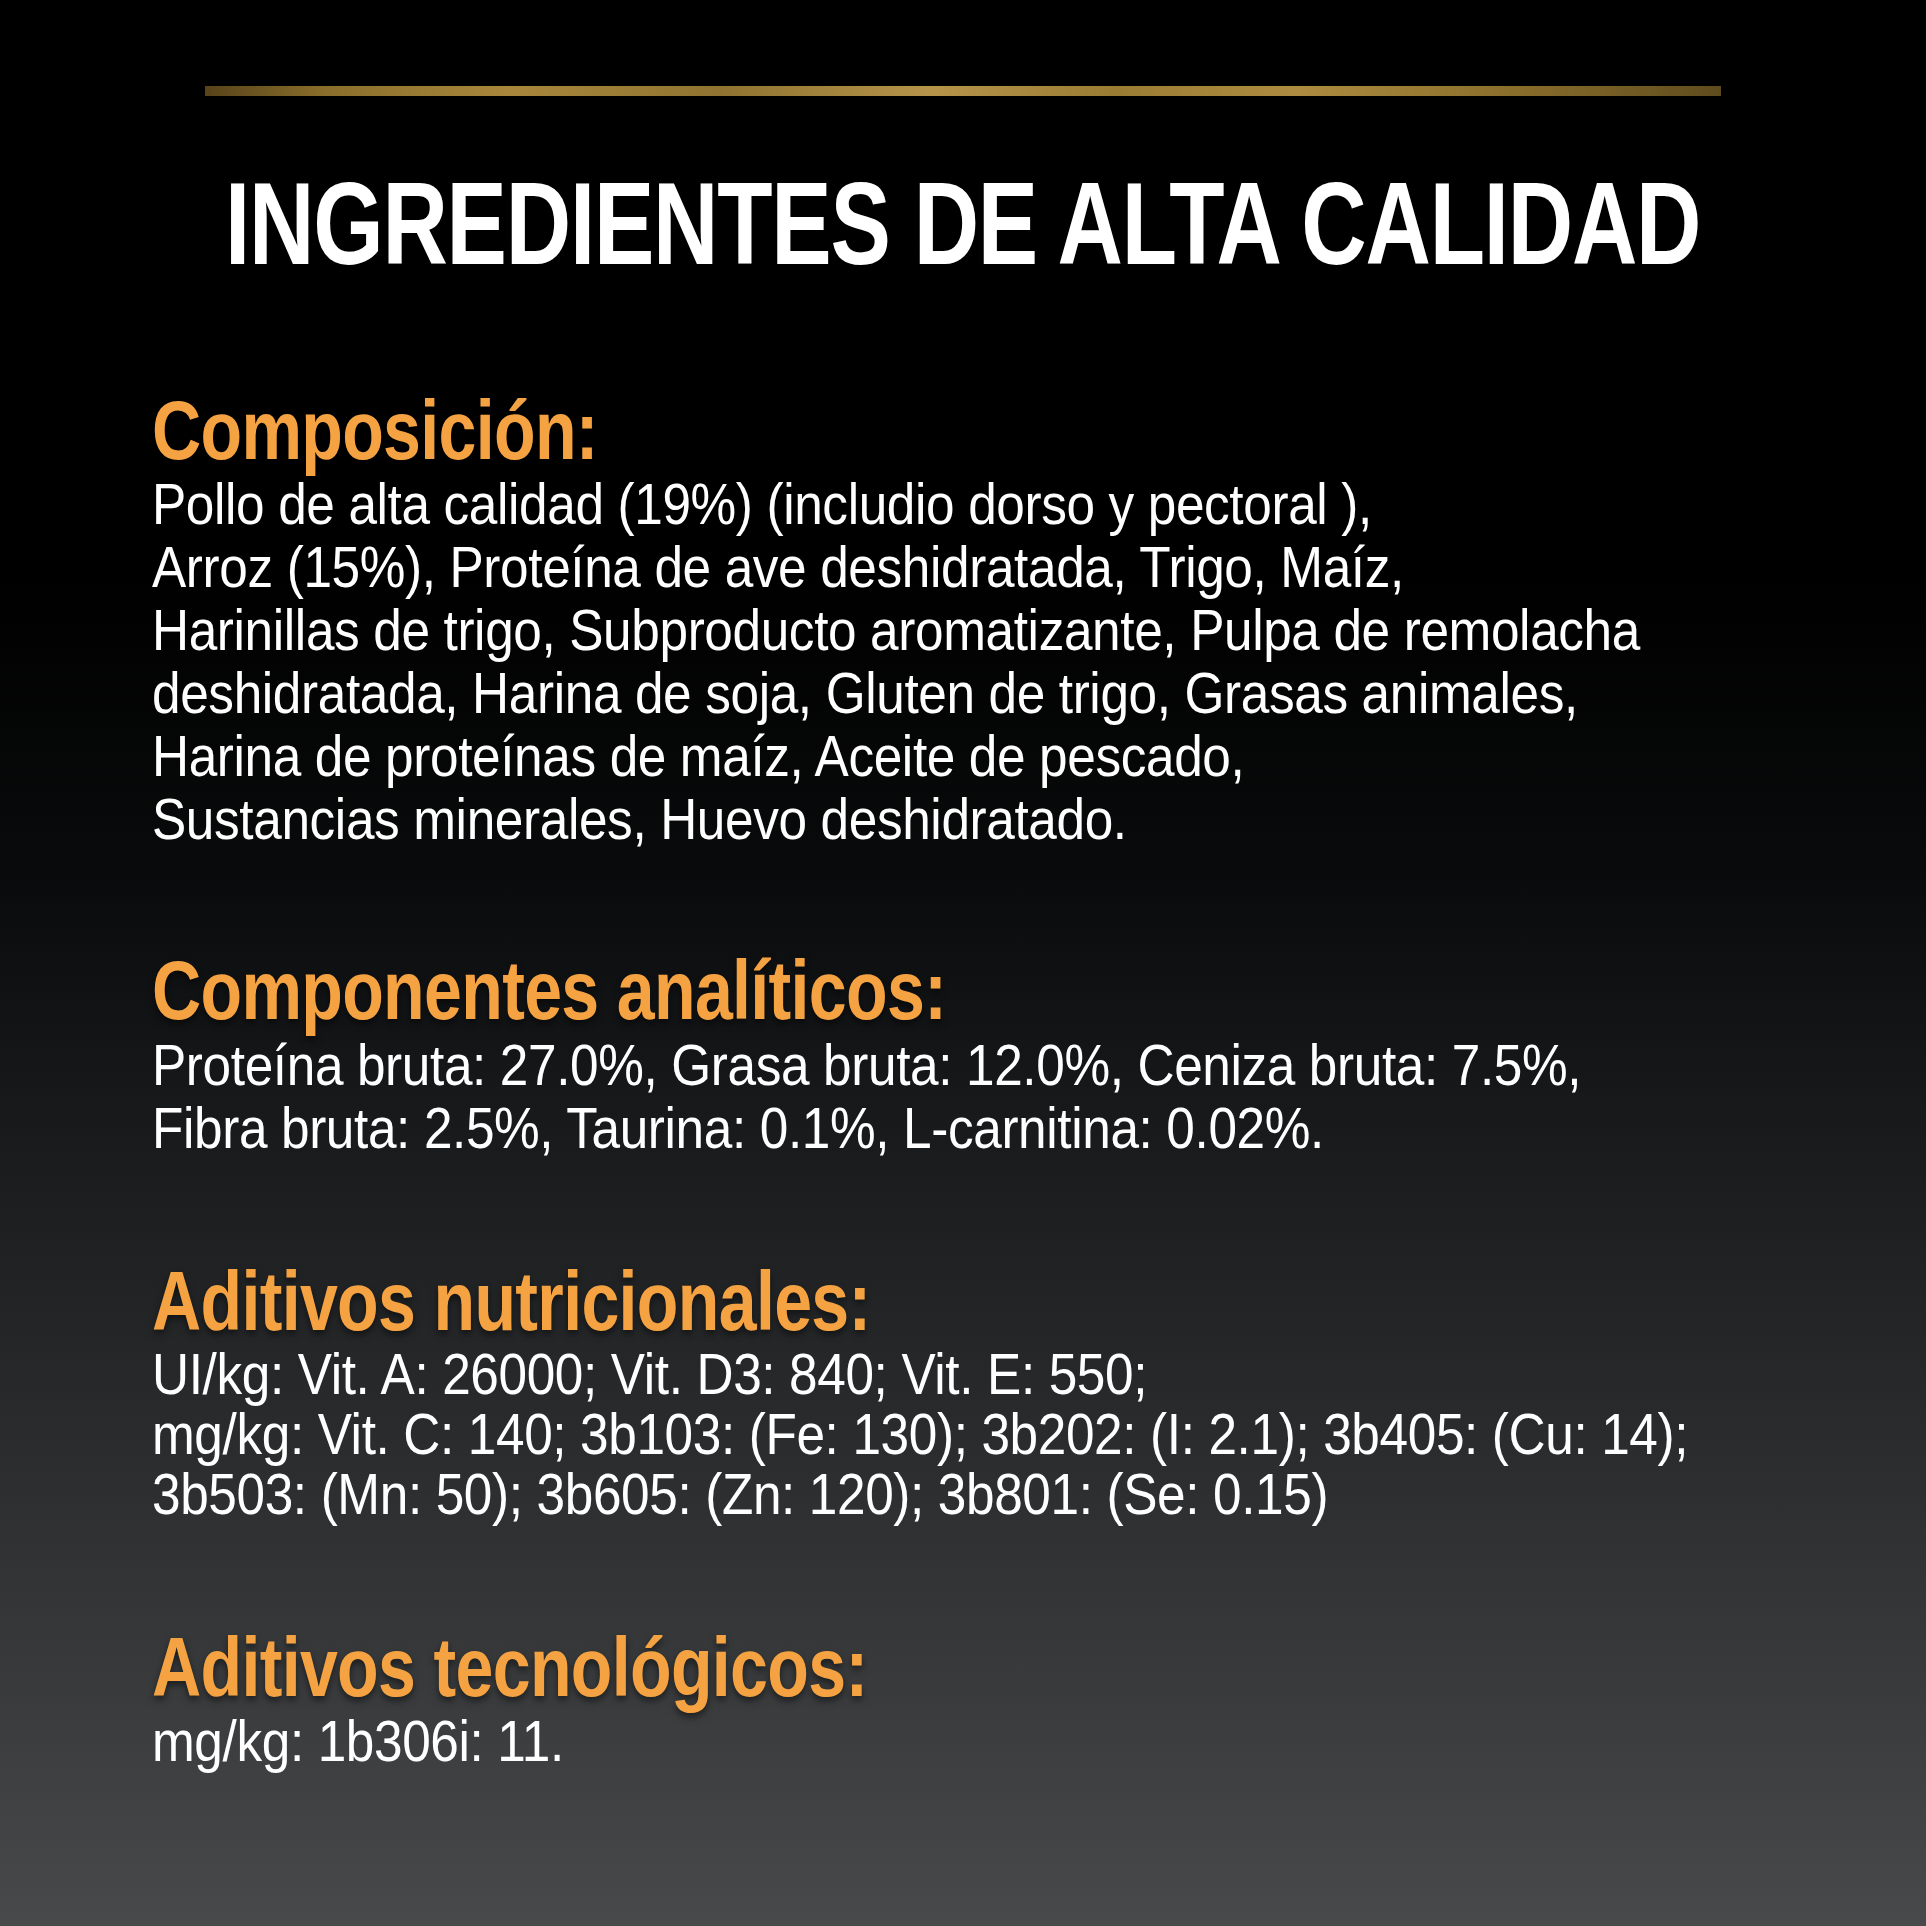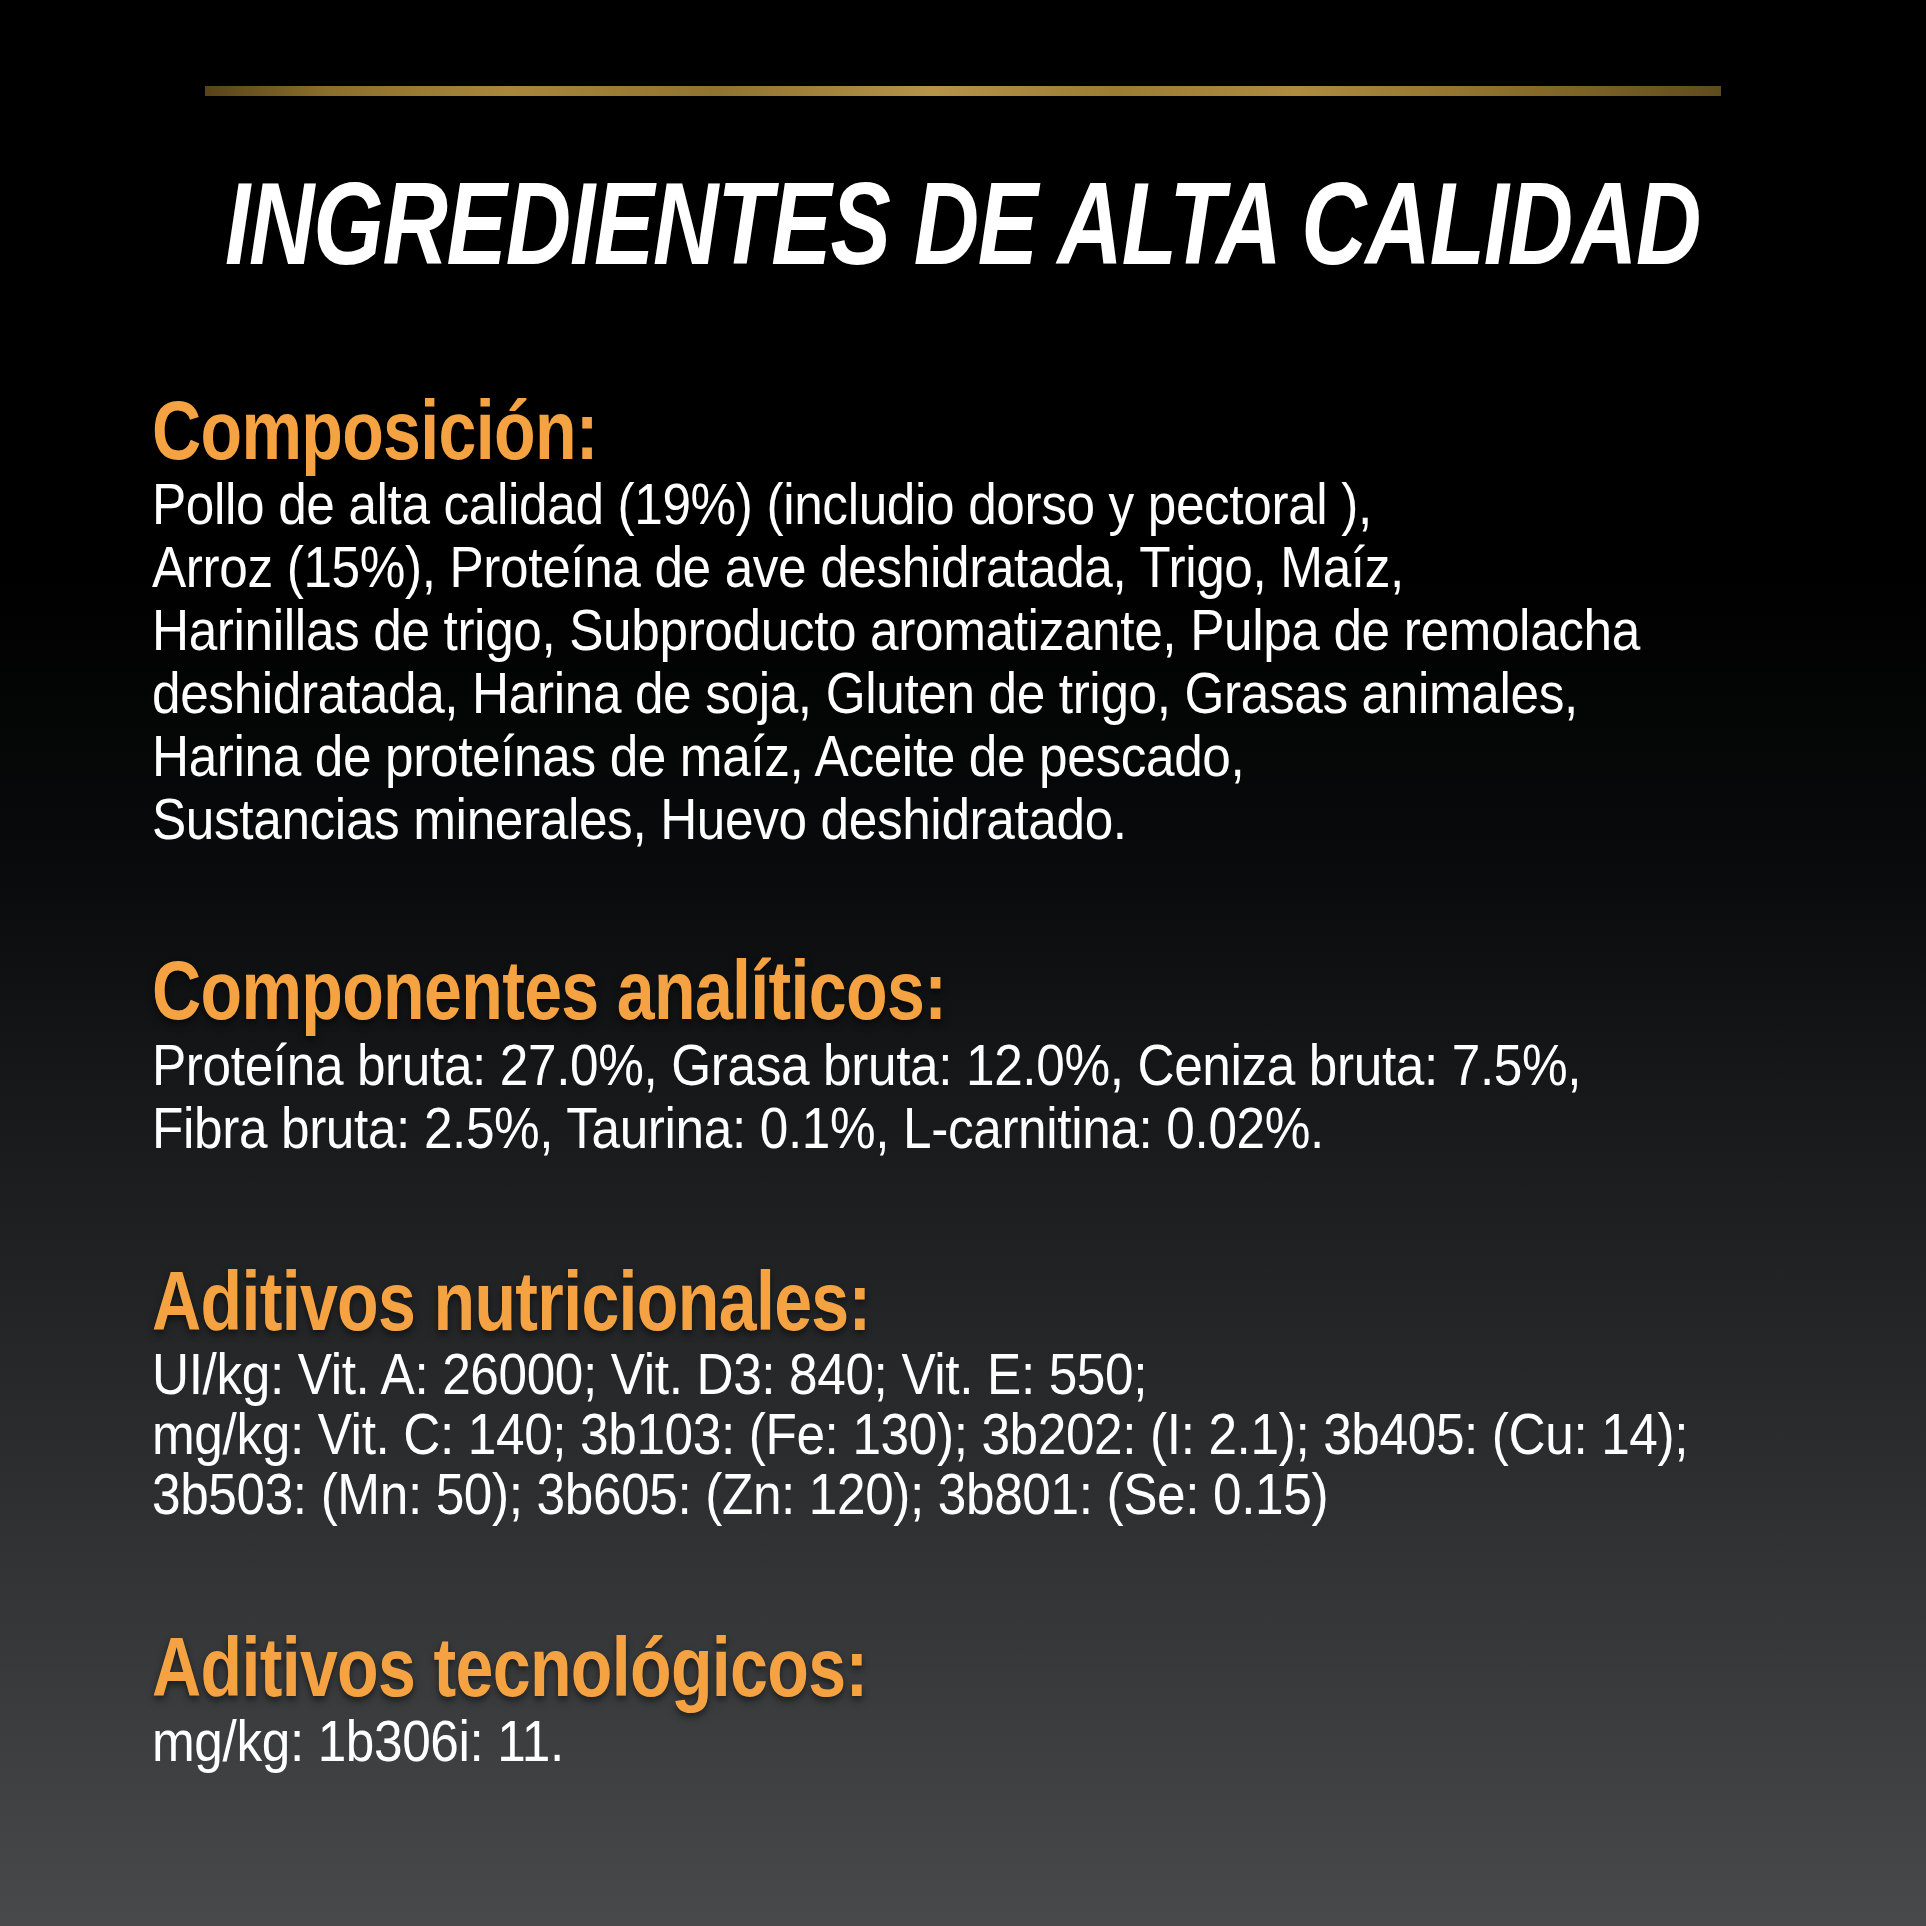--- a/index.html
+++ b/index.html
@@ -21,21 +21,20 @@
     background:linear-gradient(90deg,
       #57431a 0%, #8a6e2b 8%, #a8873c 20%, #8f7330 34%,
       #b5944a 48%, #9a7c33 60%, #ad8c40 72%, #8a6e2b 86%, #5f4c1e 100%);
   }
   .title{
     position:absolute;top:166px;left:0;width:100%;margin:0;
     text-align:center;
     font-size:116px;line-height:1;font-weight:700;
     color:#ffffff;letter-spacing:-1.5px;
     text-shadow:0 3.9px 9.2px rgba(0,0,0,0.55);
-    font-style:italic;
   }
   .title-inner{
     display:inline-block;
     transform:scaleX(0.78);
     transform-origin:50% 0;
     white-space:nowrap;
   }
   .heading{
     position:absolute;left:152px;margin:0;
     font-size:83px;line-height:1;font-weight:700;

